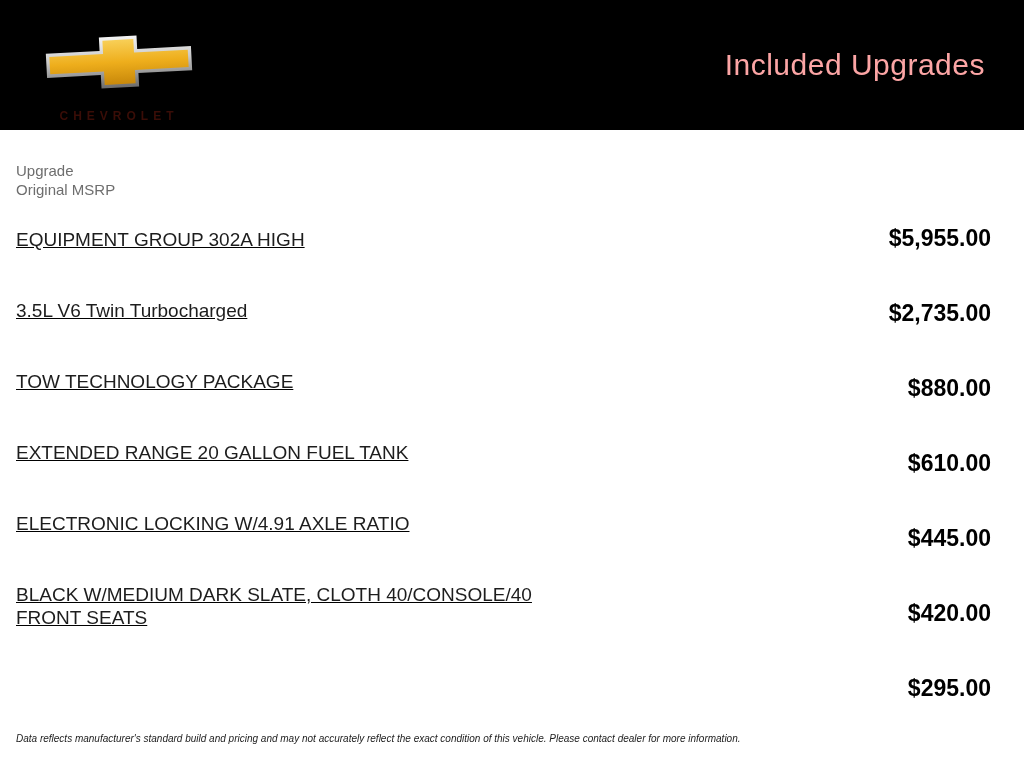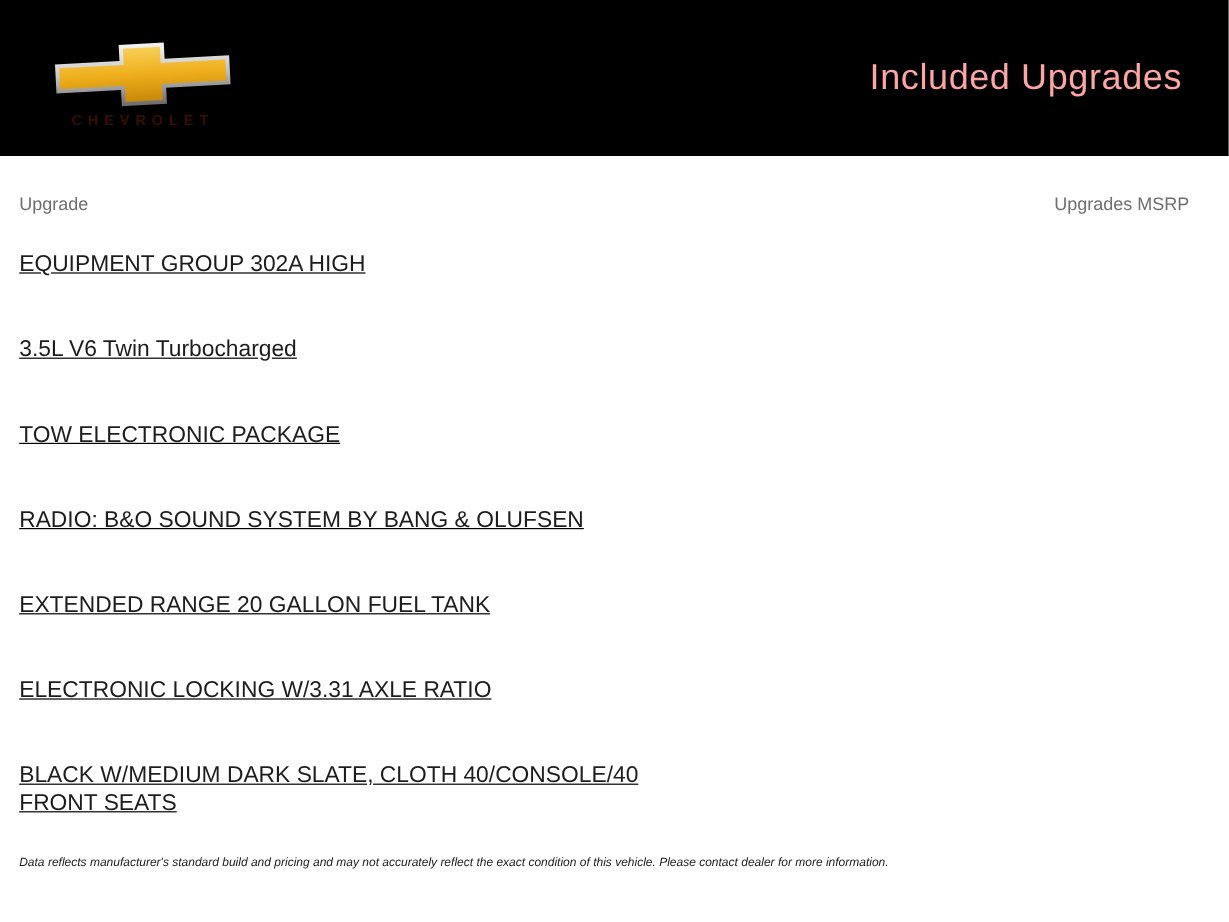--- a/index.html
+++ b/index.html
@@ -20,21 +20,21 @@
   }
   .logo-wrap {
     position: absolute;
     left: 45px;
     top: 33px;
     width: 148px;
     text-align: center;
   }
   .bowtie-svg { display: block; width: 148px; height: 58px; }
   .wordmark {
-    margin-top: 2px;
+    margin-top: 18px;
     font-size: 12px;
     font-weight: bold;
     letter-spacing: 5px;
     color: #3a0d07;
     white-space: nowrap;
   }
   .page-title {
     position: absolute;
     right: 39px;
     top: 48px;
@@ -46,20 +46,21 @@
   }
 
   
   .table-header {
     display: flex;
     justify-content: space-between;
     margin: 31px 33px 0 16px;
     font-size: 15px;
     color: #6e6e6e;
     line-height: 19px;
+    flex-direction: column;
   }
 
   
   .rows-wrap {
     position: relative;
     margin-top: 20px;
     height: 512px;
   }
   .names-col {
     position: absolute;
@@ -124,28 +125,36 @@
         <polygon fill="url(#gold)" points="87,7 133,7 133,27 213,27 213,53 133,53 133,73 87,73 87,53 7,53 7,27 87,27"></polygon>
       </g>
     </svg>
     <div class="wordmark">CHEVROLET</div>
   </div>
   <div class="page-title">Included Upgrades</div>
 </div>
 
 <div class="table-header">
   <span>Upgrade</span>
-  <span>Upgrades MSRP</span>
+  <span>Original MSRP</span>
 </div>
 
 <div class="rows-wrap">
   <div class="names-col">
     <div class="name-cell">EQUIPMENT GROUP 302A HIGH</div>
     <div class="name-cell">3.5L V6 Twin Turbocharged</div>
-    <div class="name-cell">TOW ELECTRONIC PACKAGE</div>
-    <div class="name-cell">RADIO: B&amp;O SOUND SYSTEM BY BANG &amp; OLUFSEN</div>
+    <div class="name-cell">TOW TECHNOLOGY PACKAGE</div>
     <div class="name-cell">EXTENDED RANGE 20 GALLON FUEL TANK</div>
-    <div class="name-cell">ELECTRONIC LOCKING W/3.31 AXLE RATIO</div>
+    <div class="name-cell">ELECTRONIC LOCKING W/4.91 AXLE RATIO</div>
     <div class="name-cell">BLACK W/MEDIUM DARK SLATE, CLOTH 40/CONSOLE/40 FRONT SEATS</div>
+  </div>
+  <div class="prices-col">
+    <div class="price-cell">$5,955.00</div>
+    <div class="price-cell">$2,735.00</div>
+    <div class="price-cell">$880.00</div>
+    <div class="price-cell">$610.00</div>
+    <div class="price-cell">$445.00</div>
+    <div class="price-cell">$420.00</div>
+    <div class="price-cell">$295.00</div>
   </div>
 </div>
 
 <div class="disclaimer">Data reflects manufacturer's standard build and pricing and may not accurately reflect the exact condition of this vehicle. Please contact dealer for more information.</div>
 
 </body></html>

